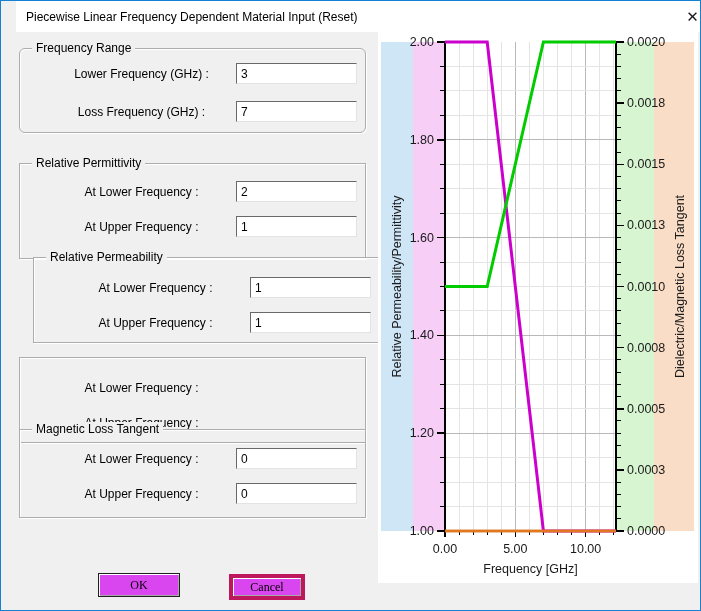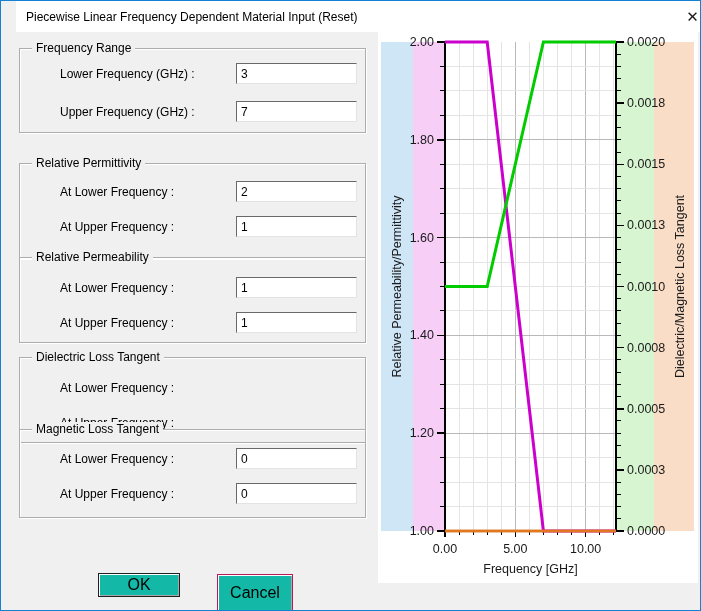--- a/index.html
+++ b/index.html
@@ -26,90 +26,89 @@
     position:absolute; left:18px; width:347px;
     border:1px solid #adadad; box-shadow:1px 1px 0 #ffffff inset, 1px 1px 0 #ffffff;
   }
   .groupbox-title {
     position:absolute; top:-8px; left:12px; padding:0 4px;
     background:#f0f0f0; font-size:12px; color:#000; white-space:nowrap;
   }
   .fieldrow { position:absolute; left:0; width:100%; height:21px; }
   .fieldrow .lbl {
     position:absolute; left:40px; width:163px; top:4px;
-    font-size:12px; color:#000; text-align:left; white-space:nowrap;
+    font-size:12px; color:#000; text-align:center; white-space:nowrap;
   }
   .tb {
     position:absolute; left:216px; top:0; width:121px; height:21px;
     background:#fff; font-family:"Liberation Sans", sans-serif; font-size:12px; color:#000;
     padding:2px 4px; outline:none;
     border:1px solid; border-color:#696969 #e3e3e3 #e3e3e3 #696969;
   }
   .btn {
-    position:absolute; font-family:Liberation Sans, sans-serif; font-size:16px; color:#000;
-    background:#14b8a6; text-align:center; cursor:default;
+    position:absolute; font-family:Liberation Serif, serif; font-size:12px; color:#000;
+    background:#d946ef; text-align:center; cursor:default;
     box-shadow:inset 1px 1px 0 #ffffff, inset -1px -1px 0 #a8a8a8;
   }
   .btn-ok   { left:97px;  top:572px; width:82px; height:24px; border:1px solid #1f1f1f; }
-  .btn-cancel { left:216px; top:573px; width:76px; height:38px; border:1px solid #be185d; }
+  .btn-cancel { left:228px; top:573px; width:76px; height:26px; border:4px solid #be185d; }
   
   .chart-panel {
     position:absolute; left:377px; top:24px; width:320px; height:558px;
     background:#ffffff;
   }
   svg text { font-family:"Liberation Sans", sans-serif; }
 </style>
 </head>
 <body>
 
 <div class="window">
 
   <div class="titlebar">
     <span class="title-text">Piecewise Linear Frequency Dependent Material Input (Reset)</span>
     <span class="close-btn">✕</span>
   </div>
 
-  <div class="groupbox" style="top:47px;height:85px;">
+  <div class="groupbox" style="top:47px;height:85px;border-radius:6px;">
     <span class="groupbox-title">Frequency Range</span>
     <div class="fieldrow" style="top:14px;">
       <span class="lbl">Lower Frequency (GHz) :</span>
       <input class="tb" value="3" style="">
     </div>
     <div class="fieldrow" style="top:52px;">
-      <span class="lbl">Upper Frequency (GHz) :</span>
+      <span class="lbl">Loss Frequency (GHz) :</span>
       <input class="tb" value="7" style="">
     </div>
   </div>
 
   <div class="groupbox" style="top:162px;height:96px;">
     <span class="groupbox-title">Relative Permittivity</span>
     <div class="fieldrow" style="top:17px;">
       <span class="lbl">At Lower Frequency :</span>
       <input class="tb" value="2" style="">
     </div>
     <div class="fieldrow" style="top:52px;">
       <span class="lbl">At Upper Frequency :</span>
       <input class="tb" value="1" style="">
     </div>
   </div>
 
-  <div class="groupbox" style="top:256px;height:86px;">
+  <div class="groupbox" style="top:256px;height:86px;margin-left:14px;">
     <span class="groupbox-title">Relative Permeability</span>
     <div class="fieldrow" style="top:19px;">
       <span class="lbl">At Lower Frequency :</span>
       <input class="tb" value="1" style="">
     </div>
     <div class="fieldrow" style="top:54px;">
       <span class="lbl">At Upper Frequency :</span>
       <input class="tb" value="1" style="">
     </div>
   </div>
 
   <div class="groupbox" style="top:356px;height:86px;">
-    <span class="groupbox-title">Dielectric Loss Tangent</span>
     <div class="fieldrow" style="top:19px;">
       <span class="lbl">At Lower Frequency :</span>
     </div>
     <div class="fieldrow" style="top:54px;">
       <span class="lbl">At Upper Frequency :</span>
     </div>
   </div>
 
   <div class="groupbox" style="top:428px;height:89px;">
     <span class="groupbox-title">Magnetic Loss Tangent</span>

